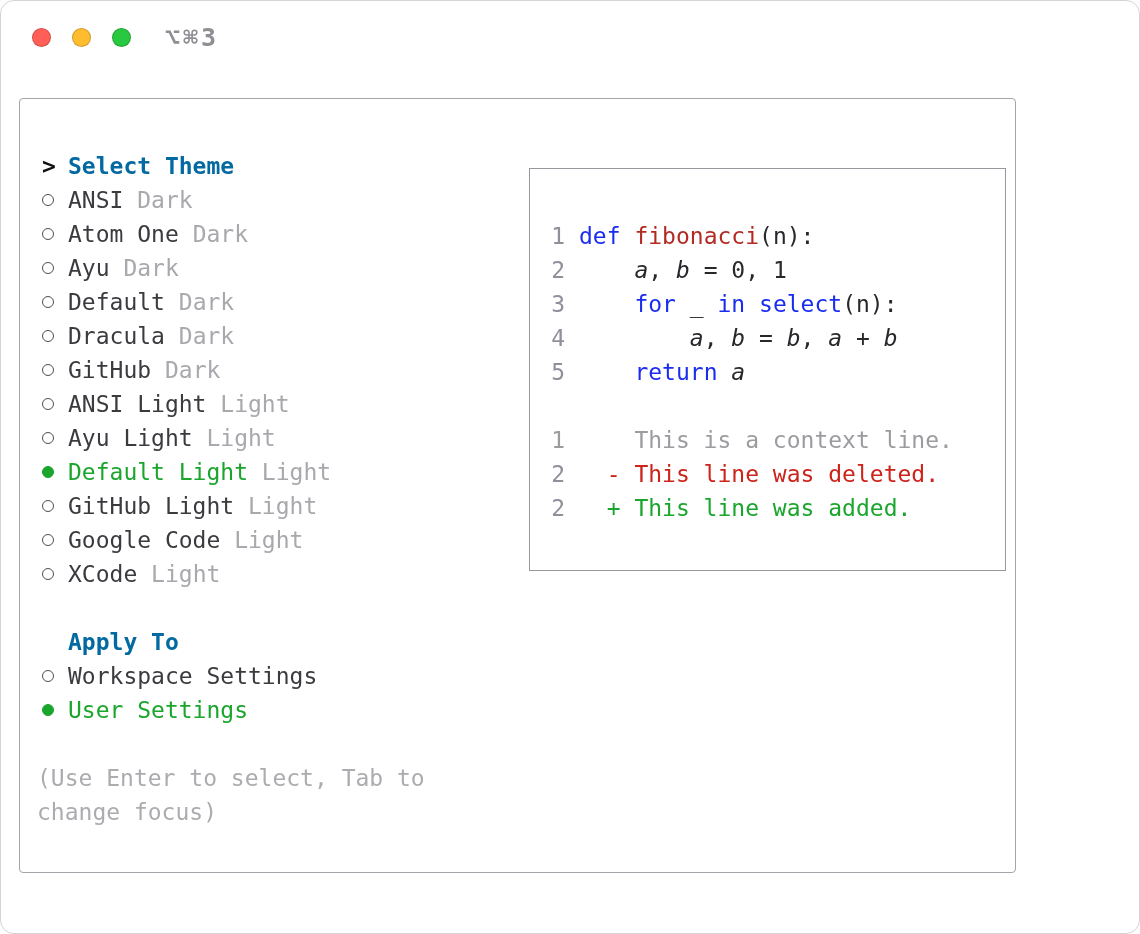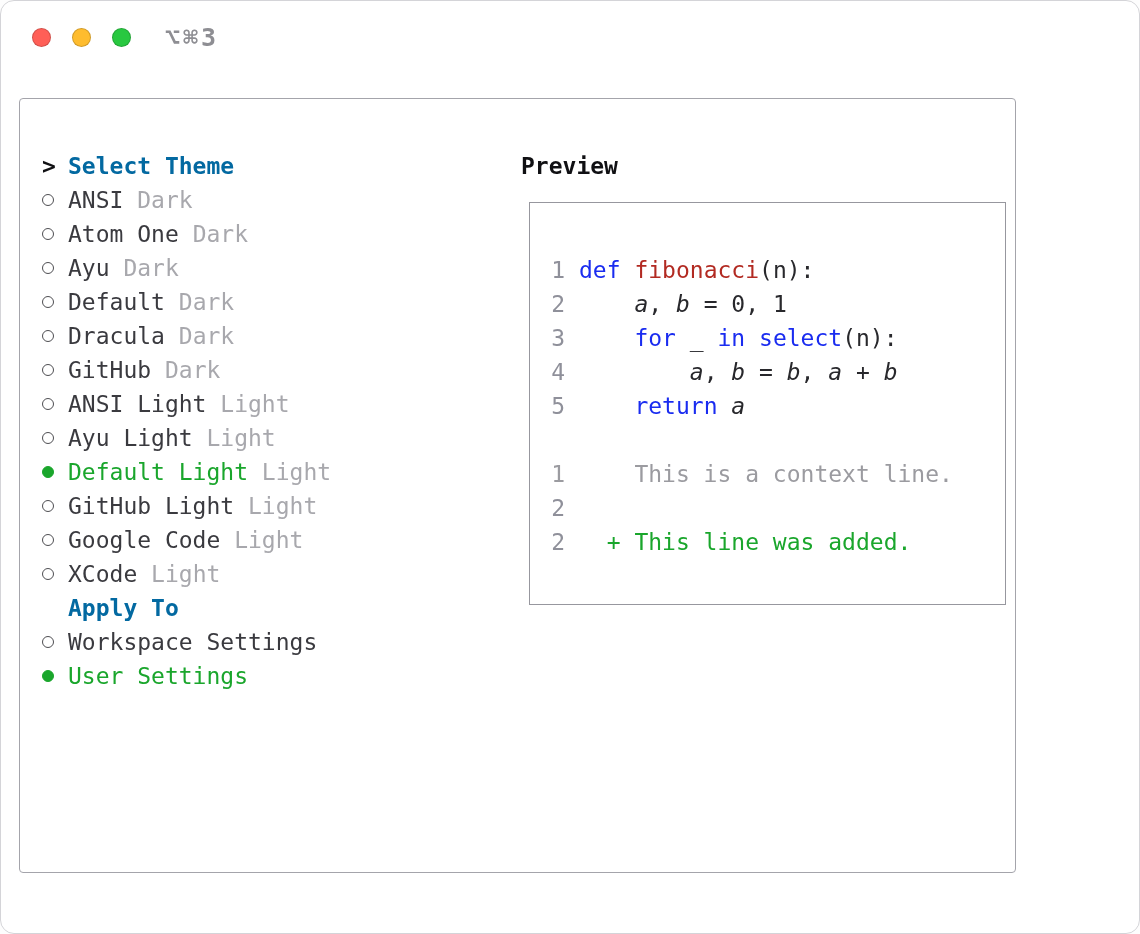--- a/index.html
+++ b/index.html
@@ -22,21 +22,21 @@
   .row    { display:flex; align-items:center; height:34px; white-space:pre; }
   .prompt { width:26px; font-weight:bold; color:#101013; }
   .htitle { font-weight:bold; color:#0369a1; }
   .bullet { width:26px; display:flex; align-items:center; flex:none; }
   .dot    { width:12px; height:12px; border:1.5px solid #4e4e52; border-radius:50%; }
   .dot.on { background:var(--green); border-color:var(--green); }
   .tname  { color:#3a3a3f; }
   .tname.green { color:var(--green); }
   .variant { color:var(--variant); }
 
-  .apply { }
+  .apply { margin-top:34px; }
   .apply .htitle { margin-left:26px; }
 
   .hint { margin-top:34px; margin-left:-5px; width:398px; color:var(--hint); white-space:normal; }
 
   .preview-col  { position:absolute; left:501px; top:50px; font-size:23px; line-height:34px; }
   .preview-title{ font-weight:bold; color:#101013; height:34px; }
   .preview-box  { margin-top:19px; margin-left:8px; width:477px; height:403px;
                   border:1px solid #97979e; padding:50px 10px 0 20px; overflow:hidden; background:#fff; }
 
   .cline { display:flex; height:34px; white-space:pre; }
@@ -90,35 +90,35 @@
       <div class="apply">
         <div class="row">
           <span class="htitle">Apply To</span>
         </div>
         <div>
             <div class="row"><span class="bullet"><span class="dot"></span></span><span class="tname">Workspace Settings</span></div>
             <div class="row"><span class="bullet"><span class="dot on"></span></span><span class="tname green">User Settings</span></div>
           </div>
       </div>
 
+      <div class="hint">(Use Enter to select, Tab to change focus)</div>
     </div>
 
     <div class="preview-col">
-      <div class="preview-title">Preview</div>
       <div class="preview-box">
         <div>
             <div class="cline"><span class="ln">1</span><span class="ctext"><span class="tok keyword">def</span><span class="tok plain"> </span><span class="tok function">fibonacci</span><span class="tok plain">(n):</span></span></div>
             <div class="cline"><span class="ln">2</span><span class="ctext"><span class="tok plain">    </span><span class="tok var">a</span><span class="tok plain">, </span><span class="tok var">b</span><span class="tok plain"> = 0, 1</span></span></div>
             <div class="cline"><span class="ln">3</span><span class="ctext"><span class="tok plain">    </span><span class="tok keyword">for</span><span class="tok plain"> _ </span><span class="tok keyword">in</span><span class="tok plain"> </span><span class="tok keyword">select</span><span class="tok plain">(n):</span></span></div>
             <div class="cline"><span class="ln">4</span><span class="ctext"><span class="tok plain">        </span><span class="tok var">a</span><span class="tok plain">, </span><span class="tok var">b</span><span class="tok plain"> = </span><span class="tok var">b</span><span class="tok plain">, </span><span class="tok var">a</span><span class="tok plain"> + </span><span class="tok var">b</span></span></div>
             <div class="cline"><span class="ln">5</span><span class="ctext"><span class="tok plain">    </span><span class="tok keyword">return</span><span class="tok plain"> </span><span class="tok var">a</span></span></div>
           </div>
         <div class="gap"></div>
         <div>
             <div class="cline"><span class="ln" style="color: var(--context);">1</span><span class="dtext context">    This is a context line.</span></div>
-            <div class="cline"><span class="ln">2</span></div>
+            <div class="cline"><span class="ln">2</span><span class="dtext deleted">  - This line was deleted.</span></div>
             <div class="cline"><span class="ln">2</span><span class="dtext added">  + This line was added.</span></div>
           </div>
       </div>
     </div>
 
   </div>
 </div>
 
 </body></html>

